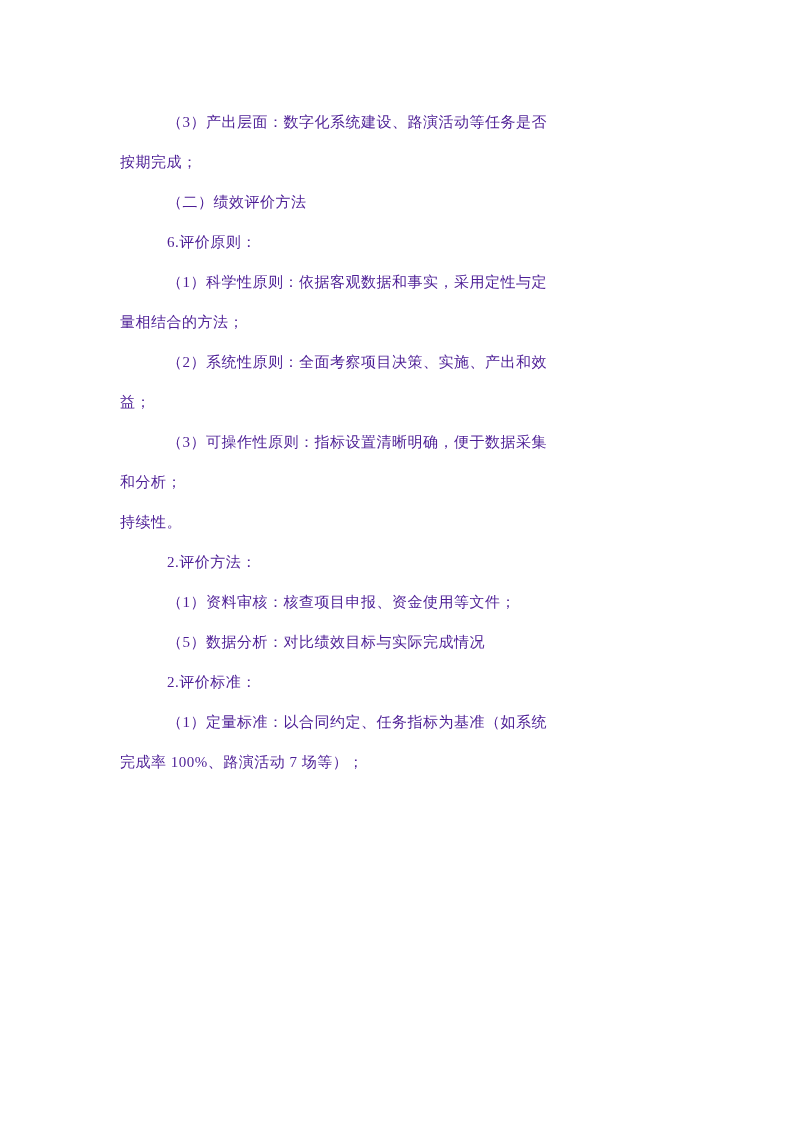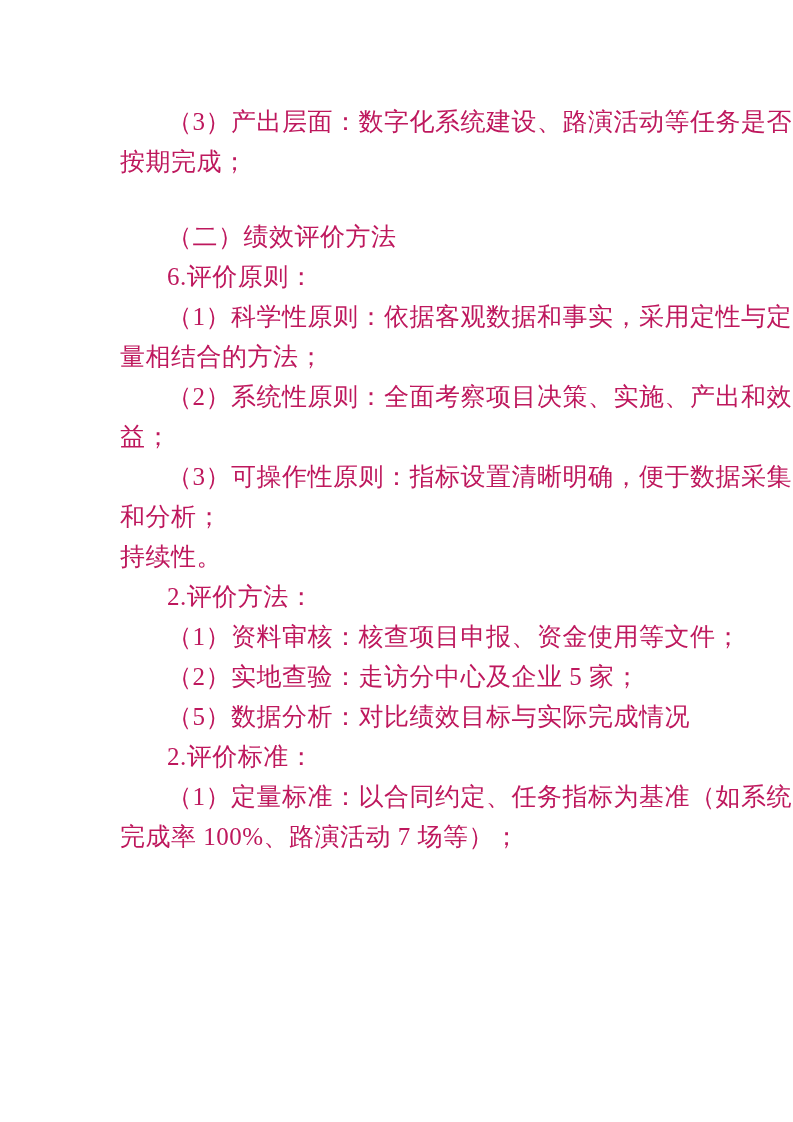--- a/index.html
+++ b/index.html
@@ -18,51 +18,49 @@
   }
   .text-block {
     position: absolute;
     left: 120px;
     top: 102px;
     width: 580px;
   }
   .line {
     height: 40px;
     line-height: 40px;
-    font-size: 25px;
+    font-size: 15px;
     letter-spacing: 0.5px;
     white-space: nowrap;
-    color: #be185d;
+    color: #4c1d95;
   }
   .indent {
     padding-left: 47px;
   }
   .heading {
     
     font-weight: 500;
-    margin-top: 35px;
   }
 </style>
 </head>
 <body>
 
 <div class="page">
   <div class="text-block">
     <div class="line indent">（3）产出层面：数字化系统建设、路演活动等任务是否</div>
     <div class="line">按期完成；</div>
     <div class="line indent heading">（二）绩效评价方法</div>
     <div class="line indent">6.评价原则：</div>
     <div class="line indent">（1）科学性原则：依据客观数据和事实，采用定性与定</div>
     <div class="line">量相结合的方法；</div>
     <div class="line indent">（2）系统性原则：全面考察项目决策、实施、产出和效</div>
     <div class="line">益；</div>
     <div class="line indent">（3）可操作性原则：指标设置清晰明确，便于数据采集</div>
     <div class="line">和分析；</div>
     <div class="line">持续性。</div>
     <div class="line indent">2.评价方法：</div>
     <div class="line indent">（1）资料审核：核查项目申报、资金使用等文件；</div>
-    <div class="line indent">（2）实地查验：走访分中心及企业 5 家；</div>
     <div class="line indent">（5）数据分析：对比绩效目标与实际完成情况</div>
     <div class="line indent">2.评价标准：</div>
     <div class="line indent">（1）定量标准：以合同约定、任务指标为基准（如系统</div>
     <div class="line">完成率 100%、路演活动 7 场等）；</div>
   </div>
 </div>
 
 </body></html>

